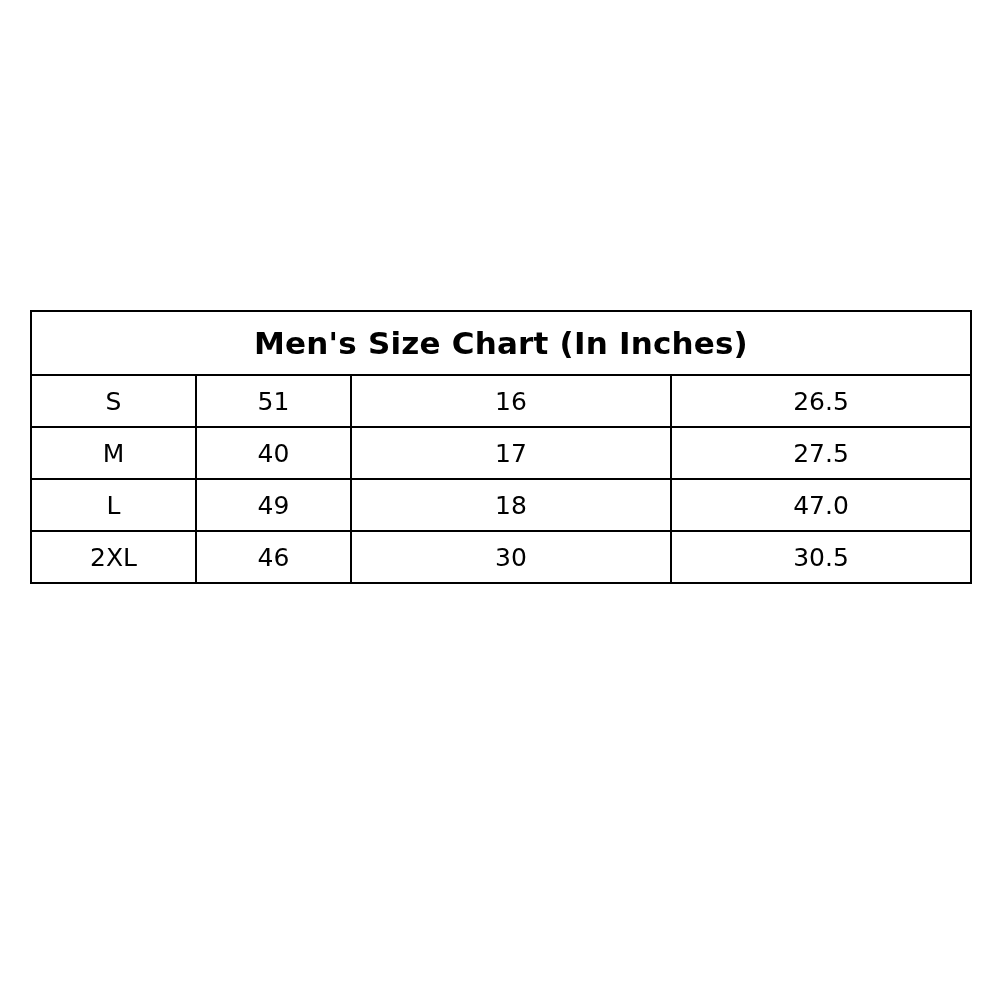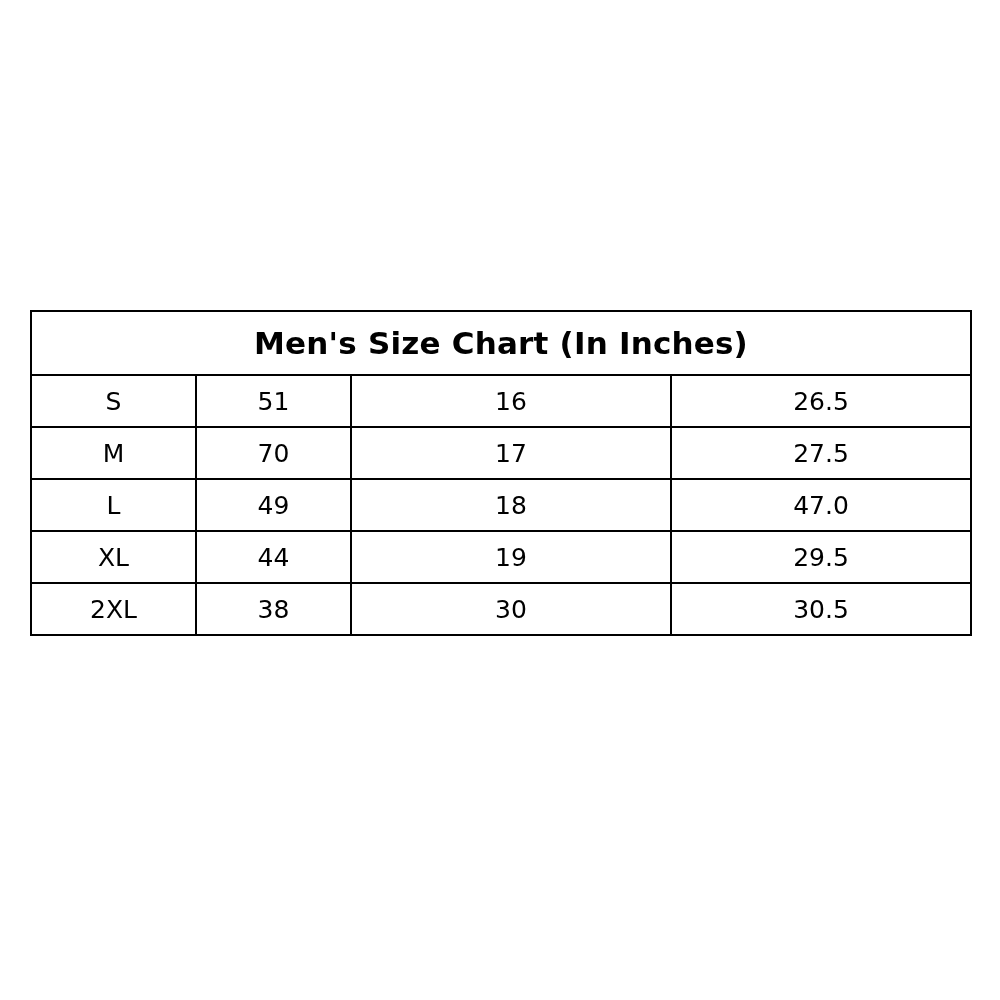--- a/index.html
+++ b/index.html
@@ -72,37 +72,31 @@
         <td class="title-cell" colspan="4">Men's  Size Chart (In Inches)</td>
       </tr>
       <tr>
         <td class="body-cell">S</td>
         <td class="body-cell">51</td>
         <td class="body-cell">16</td>
         <td class="body-cell">26.5</td>
       </tr>
       <tr>
         <td class="body-cell">M</td>
-        <td class="body-cell">70</td>
+        <td class="body-cell">40</td>
         <td class="body-cell">17</td>
         <td class="body-cell">27.5</td>
       </tr>
       <tr>
         <td class="body-cell">L</td>
         <td class="body-cell">49</td>
         <td class="body-cell">18</td>
         <td class="body-cell">47.0</td>
       </tr>
       <tr>
-        <td class="body-cell">XL</td>
-        <td class="body-cell">44</td>
-        <td class="body-cell">19</td>
-        <td class="body-cell">29.5</td>
-      </tr>
-      <tr>
         <td class="body-cell">2XL</td>
-        <td class="body-cell">38</td>
+        <td class="body-cell">46</td>
         <td class="body-cell">30</td>
         <td class="body-cell">30.5</td>
       </tr>
     </tbody>
   </table>
 </div>
 
 </body></html>

